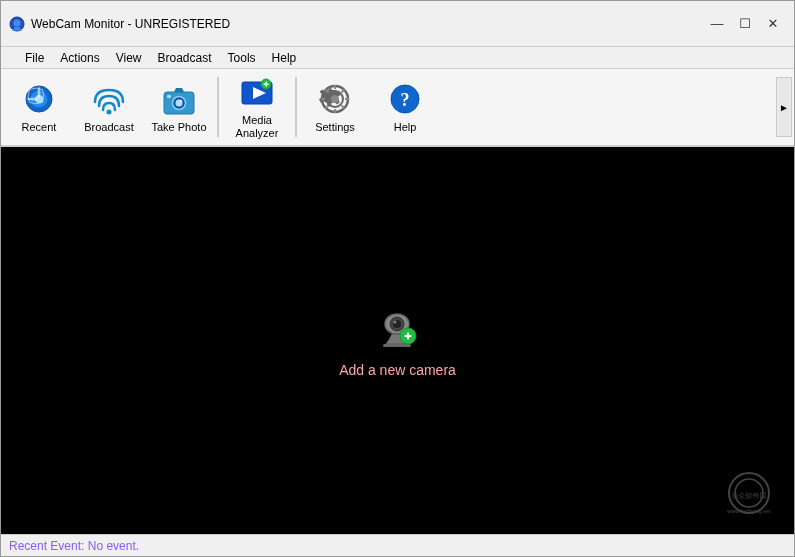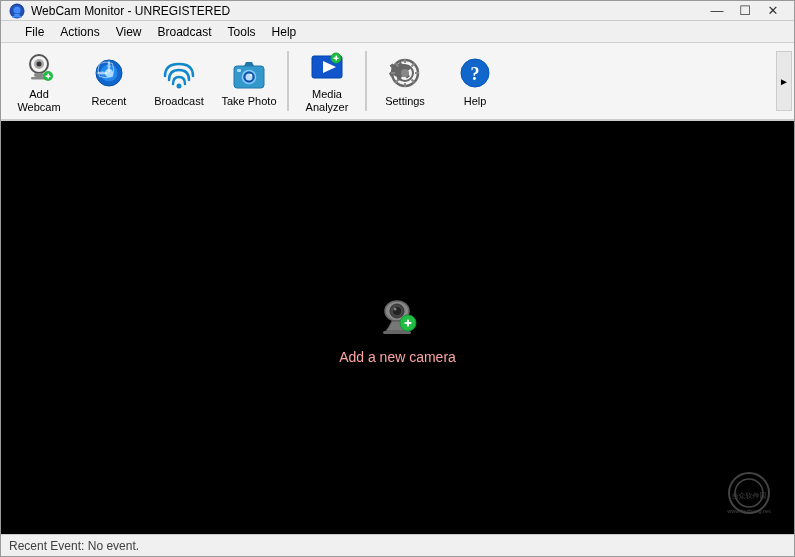--- a/index.html
+++ b/index.html
@@ -1,21 +1,21 @@
 <!DOCTYPE html>
 <html><head>
   <meta charset="utf-8">
   <style>
     * { margin: 0; padding: 0; box-sizing: border-box; }
     body { width: 795px; height: 557px; font-family: 'Segoe UI', Tahoma, sans-serif; font-size: 12px; background: #f0f0f0; overflow: hidden; }
 
     
     .title-bar {
       background: #f0f0f0;
-      height: 20px;
+      height: 46px;
       display: flex;
       align-items: center;
       justify-content: space-between;
       padding: 0 8px;
       border-bottom: 1px solid #ccc;
     }
     .title-bar-left {
       display: flex;
       align-items: center;
       gap: 6px;
@@ -145,21 +145,21 @@
 
     
     .status-bar {
       height: 22px;
       background: #f0f0f0;
       border-top: 1px solid #ccc;
       display: flex;
       align-items: center;
       padding: 0 8px;
       font-size: 12px;
-      color: #404040;
+      color: #8b5cf6;
     }
 
     .watermark {
       position: absolute;
       bottom: 10px;
       right: 10px;
       opacity: 0.6;
     }
 
     .app-wrapper {
@@ -204,35 +204,20 @@
     <div class="menu-item">File</div>
     <div class="menu-item">Actions</div>
     <div class="menu-item">View</div>
     <div class="menu-item">Broadcast</div>
     <div class="menu-item">Tools</div>
     <div class="menu-item">Help</div>
   </div>
 
   <div class="toolbar">
 
-    <button class="tool-btn">
-      <div class="icon-container">
-        <svg width="38" height="38" viewBox="0 0 38 38">
-          <circle cx="19" cy="16" r="9" fill="none" stroke="#555" stroke-width="2"></circle>
-          <circle cx="19" cy="16" r="5" fill="#aaa"></circle>
-          <circle cx="19" cy="16" r="2.5" fill="#333"></circle>
-          <rect x="14" y="25" width="10" height="4" rx="2" fill="#888"></rect>
-          <rect x="11" y="29" width="16" height="2.5" rx="1.2" fill="#888"></rect>
-          <circle cx="28" cy="28" r="5" fill="#22bb44"></circle>
-          <rect x="25.5" y="27.5" width="5" height="1.5" rx="0.5" fill="white"></rect>
-          <rect x="27.5" y="25.5" width="1.5" height="5" rx="0.5" fill="white"></rect>
-        </svg>
-      </div>
-      <span class="tool-btn-label">Add Webcam</span>
-    </button>
 
 
     <button class="tool-btn">
       <div class="icon-container">
         <svg width="38" height="38" viewBox="0 0 38 38">
           <circle cx="19" cy="19" r="13" fill="#1166cc" stroke="#0055aa" stroke-width="1"></circle>
           <circle cx="19" cy="19" r="9" fill="#2288ee" stroke="#1166cc" stroke-width="1"></circle>
           <circle cx="19" cy="19" r="4" fill="#aaddff"></circle>
           <path d="M19 6 Q22 12 19 19 Q16 12 19 6Z" fill="white" opacity="0.6"></path>
           <path d="M6 19 Q12 16 19 19 Q12 22 6 19Z" fill="white" opacity="0.6"></path>

